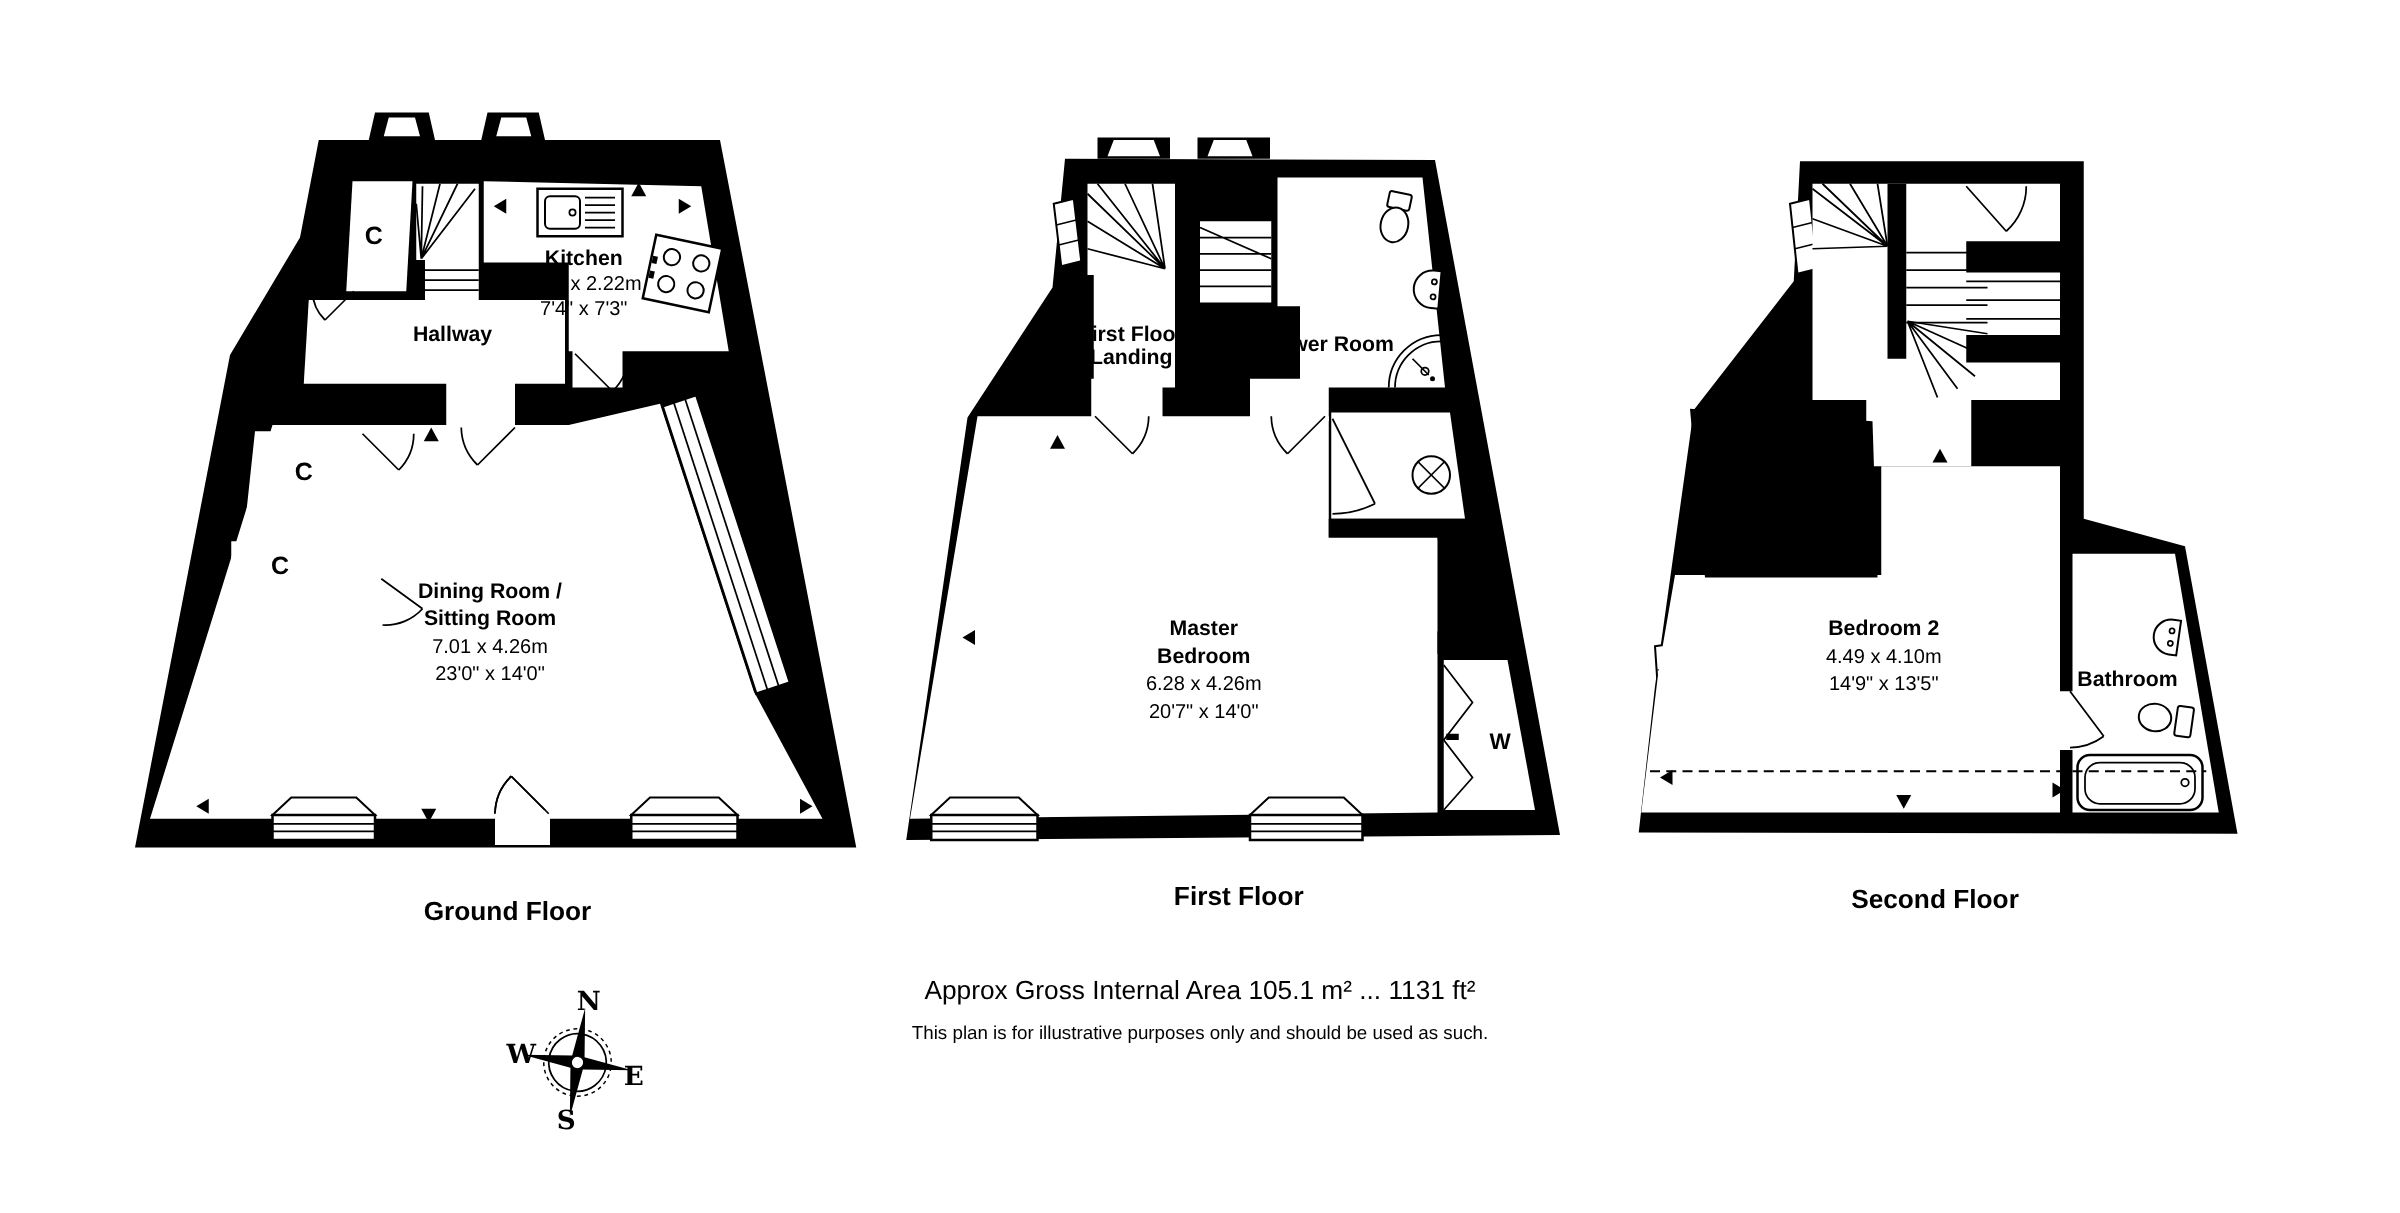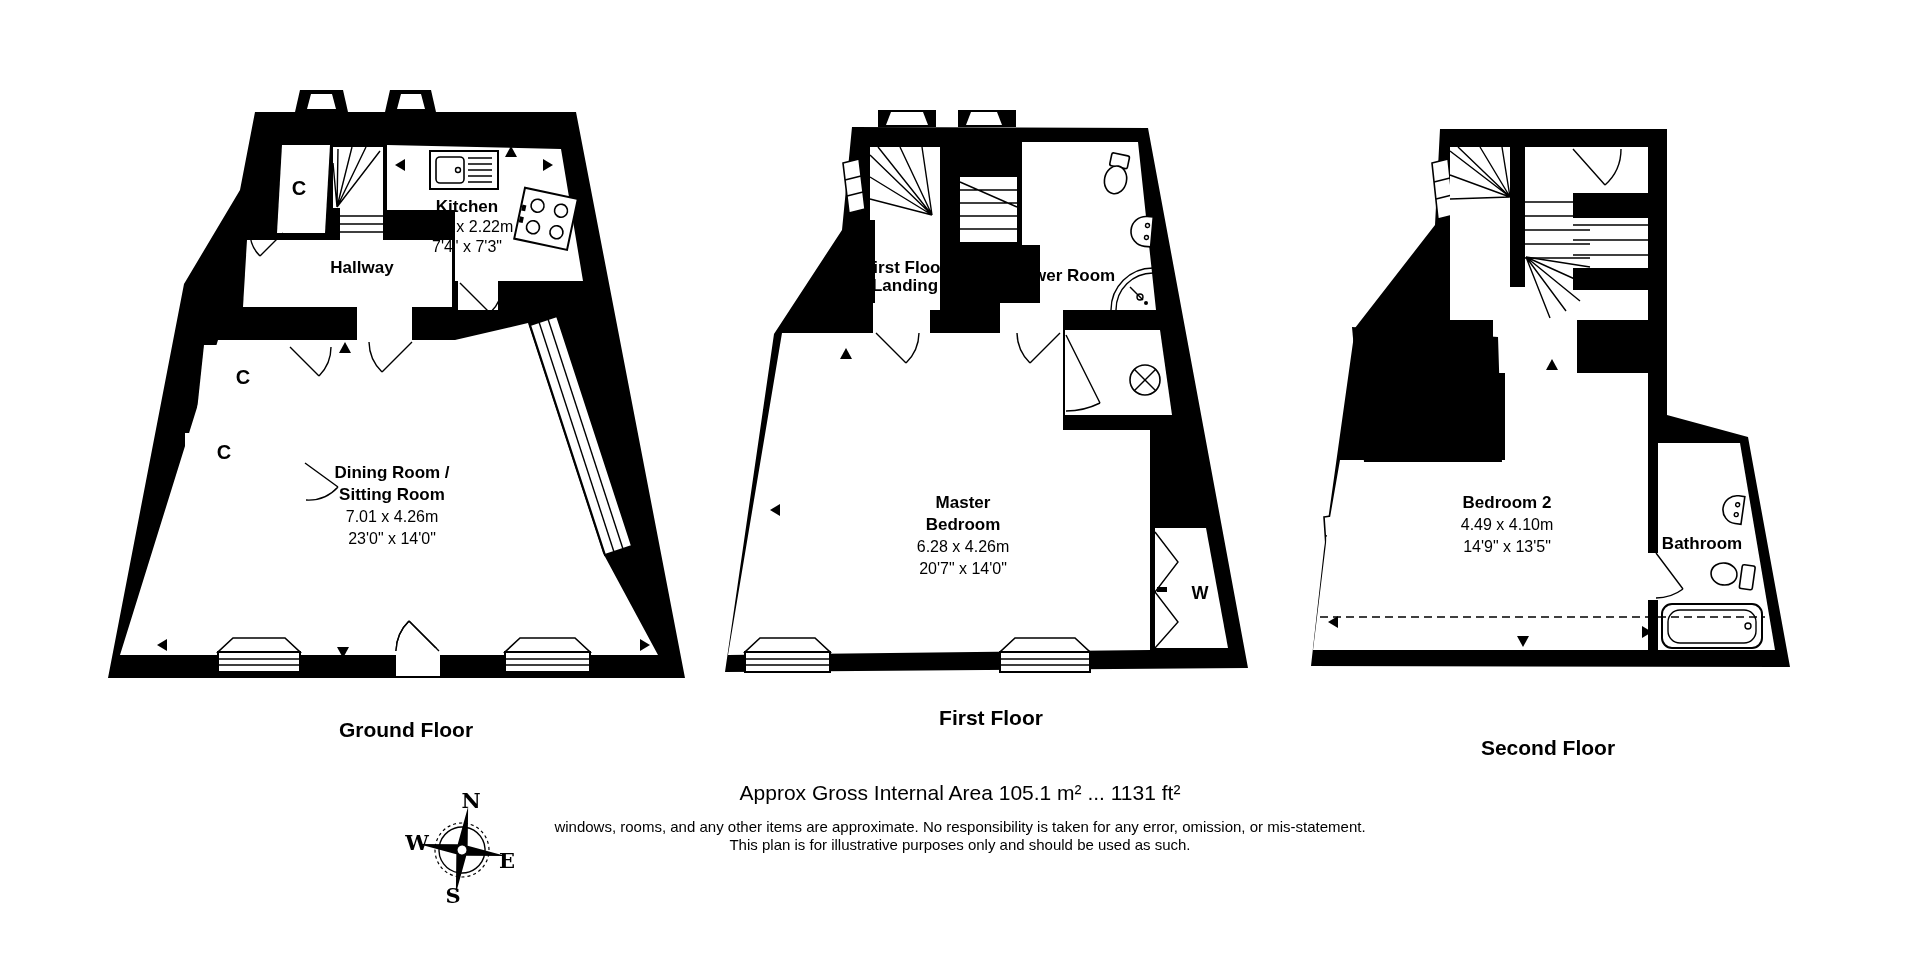--- a/index.html
+++ b/index.html
@@ -267,32 +267,31 @@
   </g>
 
   <text class="room-name" x="207" y="423">Bedroom 2</text>
   <text class="room-dim" x="207" y="445">4.49 x 4.10m</text>
   <text class="room-dim" x="207" y="467">14'9" x 13'5"</text>
   <text class="room-name" x="402" y="464">Bathroom</text>
 </svg>
 
 <div class="caption" style="left:406px;top:718px">Ground Floor</div>
 <div class="caption" style="left:991px;top:706px">First Floor</div>
-<div class="caption" style="left:1548px;top:736px">Second Floor</div>
+<div class="caption" style="left:1548px;top:708px">Second Floor</div>
 
 <svg class="plan" style="left:392px;top:780px" width="140" height="140" viewBox="0 0 140 140">
   <g transform="rotate(8 70 70)">
     <circle cx="70" cy="70" r="27" fill="none" stroke="#000" stroke-width="1.2" stroke-dasharray="3,3"></circle>
     <circle cx="70" cy="70" r="23" fill="none" stroke="#000" stroke-width="1.4"></circle>
     <path class="black" d="M70,26 L75,65 L114,70 L75,75 L70,114 L65,75 L26,70 L65,65 Z"></path>
     <circle cx="70" cy="70" r="5" fill="#fff" stroke="#000" stroke-width="1"></circle>
   </g>
   <text class="compass-letter" x="79" y="28">N</text>
   <text class="compass-letter" x="25" y="70">W</text>
   <text class="compass-letter" x="115" y="88">E</text>
   <text class="compass-letter" x="61" y="123">S</text>
 </svg>
 
 <div class="footer" id="footer-area">Approx Gross Internal Area 105.1 m² ... 1131 ft²</div>
 <div class="footer" id="footer-disclaimer">
-  <div>windows, rooms, and any other items are approximate. No responsibility is taken for any error, omission, or mis-statement.</div>
   <div>This plan is for illustrative purposes only and should be used as such.</div>
 </div>
 
 </body></html>

